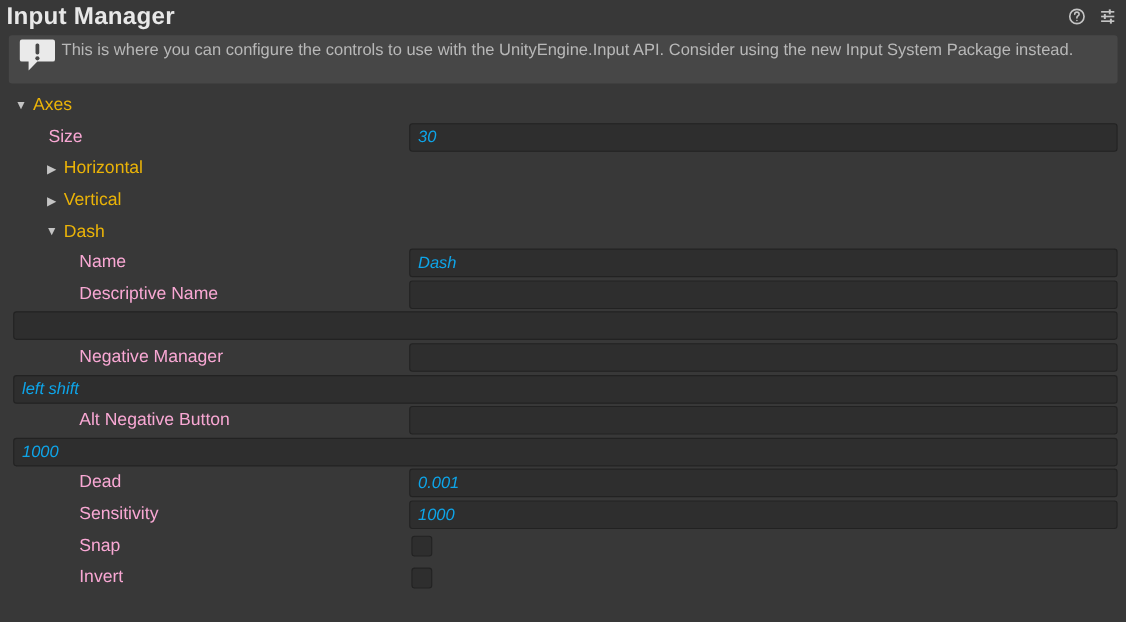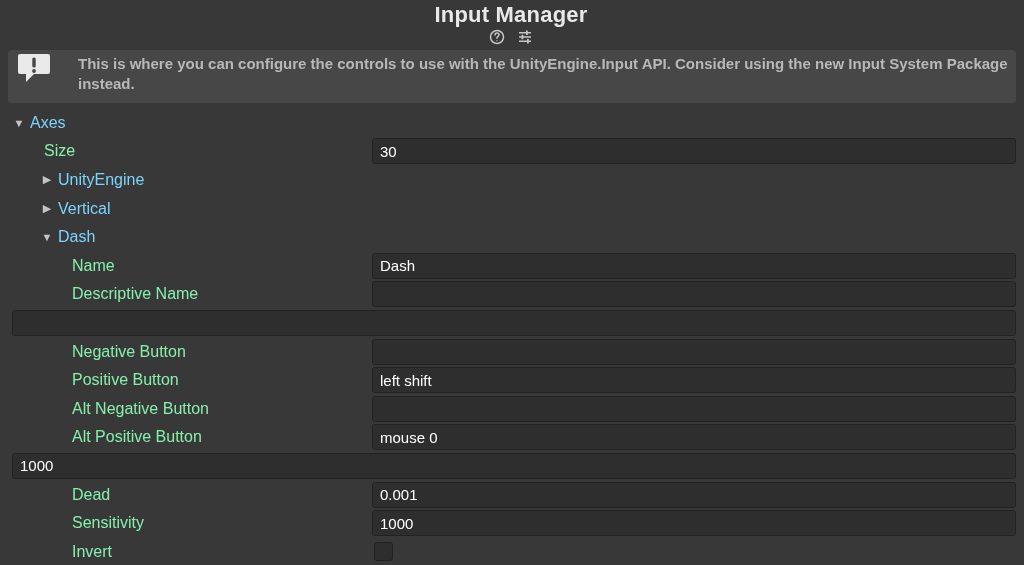--- a/index.html
+++ b/index.html
@@ -19,21 +19,20 @@
     flex-direction: column;
   }
 
   
   .header {
     display: flex;
     align-items: center;
     justify-content: space-between;
     padding: 2px 8px 2px 6px;
     background: #383838;
-    flex-direction: column;
   }
   .header h1 {
     font-size: 22px;
     font-weight: 600;
     color: #e8e8e8;
     letter-spacing: 0.2px;
   }
   .header-icons {
     display: flex;
     gap: 10px;
@@ -51,22 +50,21 @@
   }
 
   
   .info-box {
     margin: 2px 8px 6px 8px;
     background: #474747;
     border-radius: 3px;
     display: flex;
     align-items: flex-start;
     padding: 4px 8px 8px 8px;
-    gap: 26px;
-    font-weight: bold;
+    gap: 4px;
   }
   .speech-icon {
     width: 36px;
     height: 36px;
     flex-shrink: 0;
     margin-top: -4px;
   }
   .info-text {
     color: #b8b8b8;
     font-size: 15px;
@@ -108,37 +106,38 @@
     font-size: 11px;
   }
   .fold.none { visibility: hidden; }
 
   .indent-0 { padding-left: 0px; }
   .indent-1 { padding-left: 14px; }
   .indent-2 { padding-left: 28px; }
   .indent-3 { padding-left: 42px; }
 
   .label-text {
-    color: #86efac;
+    color: #f9a8d4;
   }
   .foldout-label {
-    color: #7dd3fc;
+    color: #eab308;
   }
 
   .text-field {
     width: 100%;
     height: 24px;
     background: #2e2e2e;
     border: 1px solid #222;
     border-radius: 3px;
-    color: #ffffff;
+    color: #0ea5e9;
     padding: 12px 7px;
     font-size: 15px;
     font-family: inherit;
     outline: none;
+    font-style: italic;
   }
 
   .checkbox {
     width: 19px;
     height: 19px;
     background: #2e2e2e;
     border: 1px solid #222;
     border-radius: 3px;
     cursor: pointer;
     margin-left: 2px;
@@ -199,21 +198,21 @@
         <span class="label-text">Size</span>
       </div>
       <div class="value-col">
         <input class="text-field" value="30" style="">
       </div>
     </div>
 
     <div class="row">
       <div class="label-col indent-2">
         <span class="fold">▶</span>
-        <span class="foldout-label">UnityEngine</span>
+        <span class="foldout-label">Horizontal</span>
       </div>
       <div class="value-col"></div>
     </div>
 
     <div class="row">
       <div class="label-col indent-2">
         <span class="fold">▶</span>
         <span class="foldout-label">Vertical</span>
       </div>
       <div class="value-col"></div>
@@ -249,56 +248,43 @@
 
     <div class="row">
       <div class="value-col">
         <input class="text-field" value="" style="">
       </div>
     </div>
 
     <div class="row">
       <div class="label-col indent-3">
         <span class="fold none">▼</span>
-        <span class="label-text">Negative Button</span>
+        <span class="label-text">Negative Manager</span>
       </div>
       <div class="value-col">
         <input class="text-field" value="" style="">
       </div>
     </div>
 
     <div class="row">
-      <div class="label-col indent-3">
-        <span class="fold none">▼</span>
-        <span class="label-text">Positive Button</span>
-      </div>
       <div class="value-col">
         <input class="text-field" value="left shift" style="">
       </div>
     </div>
 
     <div class="row">
       <div class="label-col indent-3">
         <span class="fold none">▼</span>
         <span class="label-text">Alt Negative Button</span>
       </div>
       <div class="value-col">
         <input class="text-field" value="" style="">
       </div>
     </div>
 
-    <div class="row">
-      <div class="label-col indent-3">
-        <span class="fold none">▼</span>
-        <span class="label-text">Alt Positive Button</span>
-      </div>
-      <div class="value-col">
-        <input class="text-field" value="mouse 0" style="">
-      </div>
-    </div>
 
     <div class="row">
       <div class="value-col">
         <input class="text-field" value="1000" style="">
       </div>
     </div>
 
     <div class="row">
       <div class="label-col indent-3">
         <span class="fold none">▼</span>
@@ -312,20 +298,29 @@
     <div class="row">
       <div class="label-col indent-3">
         <span class="fold none">▼</span>
         <span class="label-text">Sensitivity</span>
       </div>
       <div class="value-col">
         <input class="text-field" value="1000" style="">
       </div>
     </div>
 
+    <div class="row">
+      <div class="label-col indent-3">
+        <span class="fold none">▼</span>
+        <span class="label-text">Snap</span>
+      </div>
+      <div class="value-col">
+        <div class="checkbox"></div>
+      </div>
+    </div>
 
     <div class="row">
       <div class="label-col indent-3">
         <span class="fold none">▼</span>
         <span class="label-text">Invert</span>
       </div>
       <div class="value-col">
         <div class="checkbox"></div>
       </div>
     </div>

